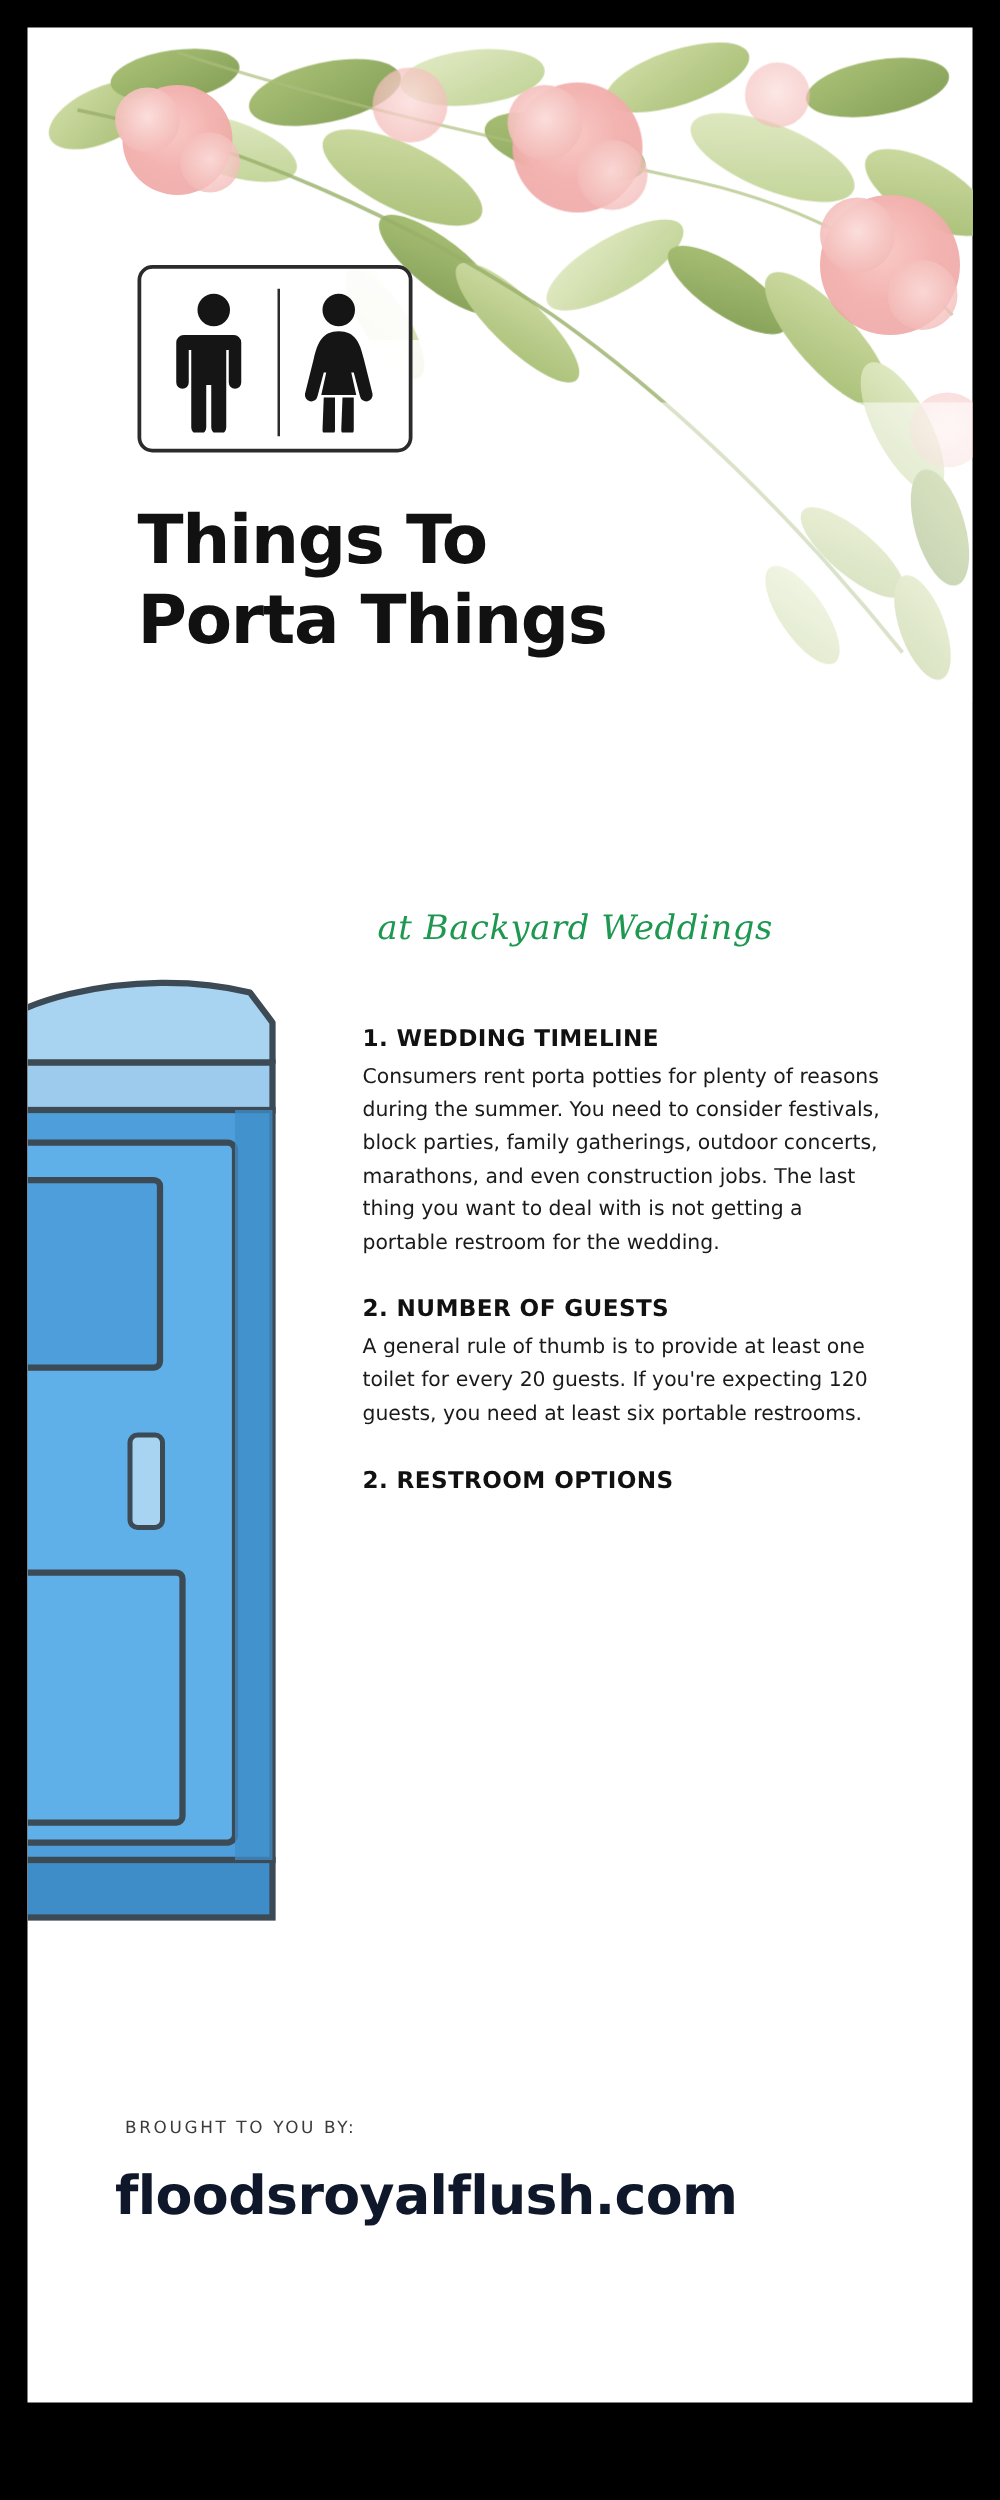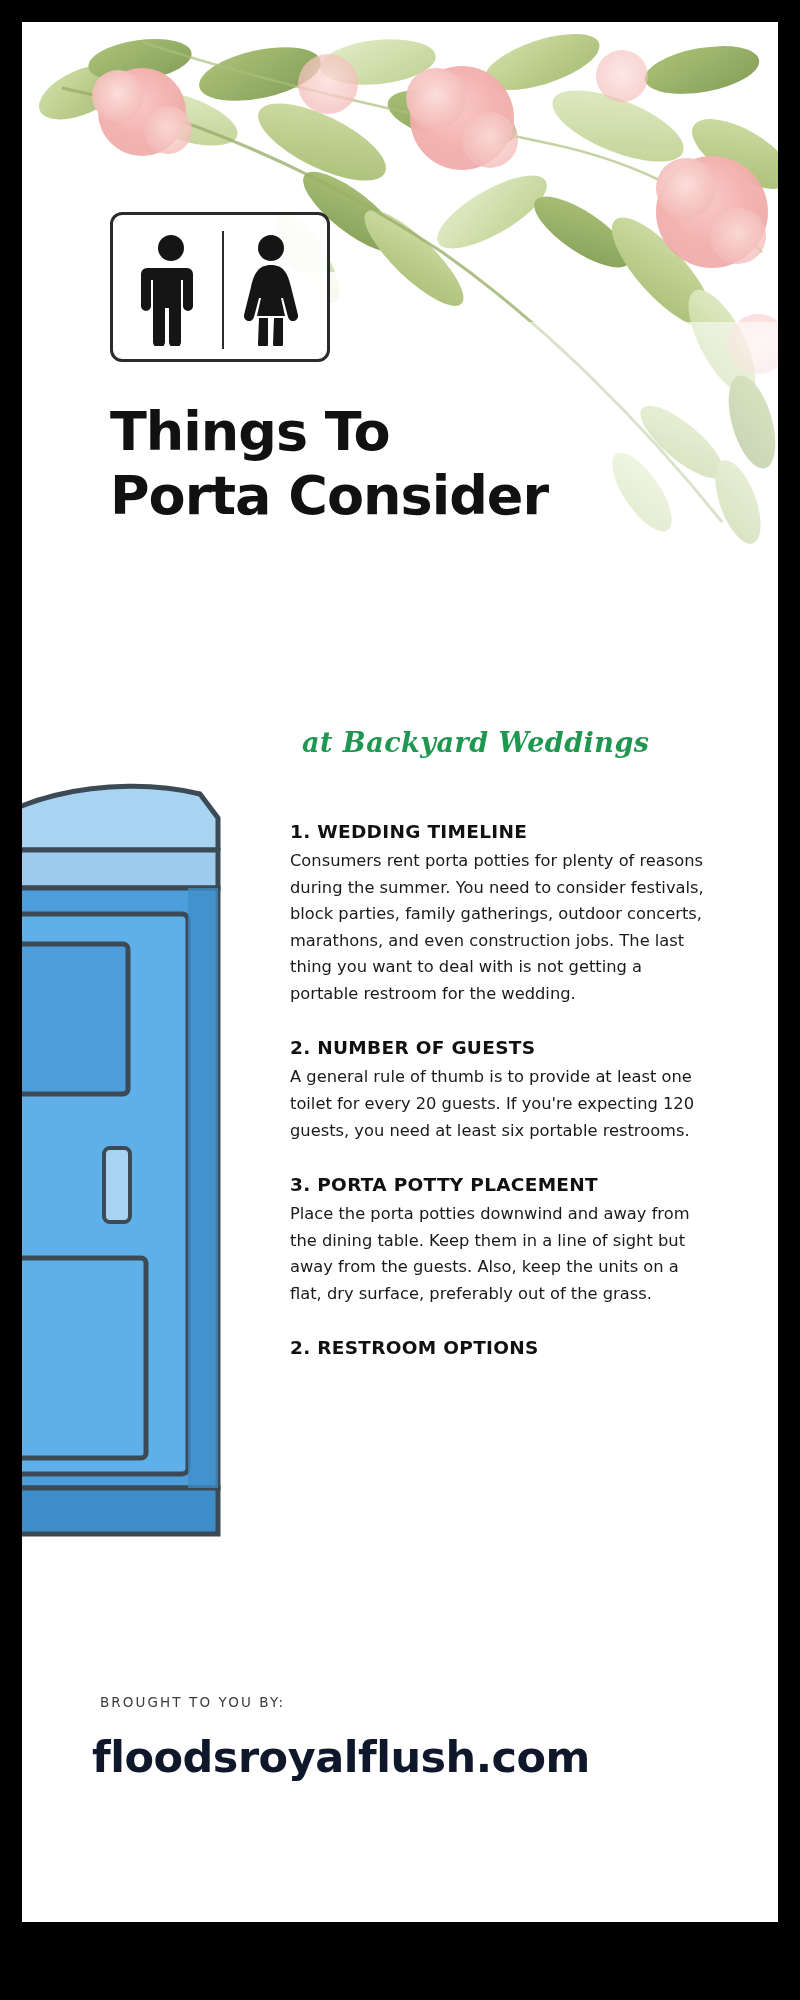--- a/index.html
+++ b/index.html
@@ -71,21 +71,21 @@
   }
   .title .line { display: block; white-space: nowrap; }
 
   .subtitle {
     position: absolute;
     left: 280px;
     top: 705px;
     width: 420px;
     font-family: "DejaVu Serif", serif;
     font-style: italic;
-    font-weight: bold;
+    font-weight: normal;
     font-size: 27px;
     color: #1e9850;
     letter-spacing: 0.5px;
   }
 
   
   .potty {
     position: absolute;
     left: 0px;
     top: 716px;
@@ -231,21 +231,21 @@
     <svg width="76" height="112" viewBox="0 0 76 112" style="left:120px; top:19px;" xmlns="http://www.w3.org/2000/svg">
       <circle cx="38" cy="14" r="13" fill="#151515"></circle>
       <path d="M38 31 c 13 0 17 9 20 22 l 7 28 a5 5 0 0 1 -10 2 l -5 -19 -2 0 4 18 h -28 l 4 -18 -2 0 -5 19 a5 5 0 0 1 -10 -2 l 7 -28 c 3 -13 7 -22 20 -22 z" fill="#151515"></path>
       <path d="M26 84 h9 v26 a5 5 0 0 1 -10 0 z" fill="#151515"></path>
       <path d="M41 84 h9 v26 a5 5 0 0 1 -10 0 z" fill="#151515"></path>
     </svg>
   </div>
 
   <div class="title">
     <span class="line">Things To</span>
-    <span class="line">Porta Consider</span>
+    <span class="line">Porta Things</span>
   </div>
 
   <div class="subtitle">at Backyard Weddings</div>
 
   <div class="potty">
     <svg width="250" height="900" viewBox="0 0 250 900" xmlns="http://www.w3.org/2000/svg">
 
       <path d="M-60 120 C -40 60, 90 34, 178 56 L 196 80 L 196 112 L -60 112 Z" fill="#a8d4f2" stroke="#3b4a55" stroke-width="5" stroke-linejoin="round"></path>
       <path d="M-60 112 L 196 112 L 196 150 L -60 150 Z" fill="#9ccbee" stroke="#3b4a55" stroke-width="5"></path>
 
@@ -268,24 +268,20 @@
   <div class="sections">
     <div class="section">
       <h3>1. WEDDING TIMELINE</h3>
       <p>Consumers rent porta potties for plenty of reasons during the summer. You need to consider festivals, block parties, family gatherings, outdoor concerts, marathons, and even construction jobs. The last thing you want to deal with is not getting a portable restroom for the wedding.</p>
     </div>
     <div class="section">
       <h3>2. NUMBER OF GUESTS</h3>
       <p> A general rule of thumb is to provide at least one toilet for every 20 guests. If you're expecting 120 guests, you need at least six portable restrooms.</p>
     </div>
     <div class="section">
-      <h3>3. PORTA POTTY PLACEMENT</h3>
-      <p>Place the porta potties downwind and away from the dining table. Keep them in a line of sight but away from the guests. Also, keep the units on a flat, dry surface, preferably out of the grass.</p>
-    </div>
-    <div class="section">
       <h3>2. RESTROOM OPTIONS</h3>
     </div>
   </div>
 
   <div class="footer-label">BROUGHT TO YOU BY:</div>
   <div class="footer-url">floodsroyalflush.com</div>
 
 </div>
 
 </body></html>

